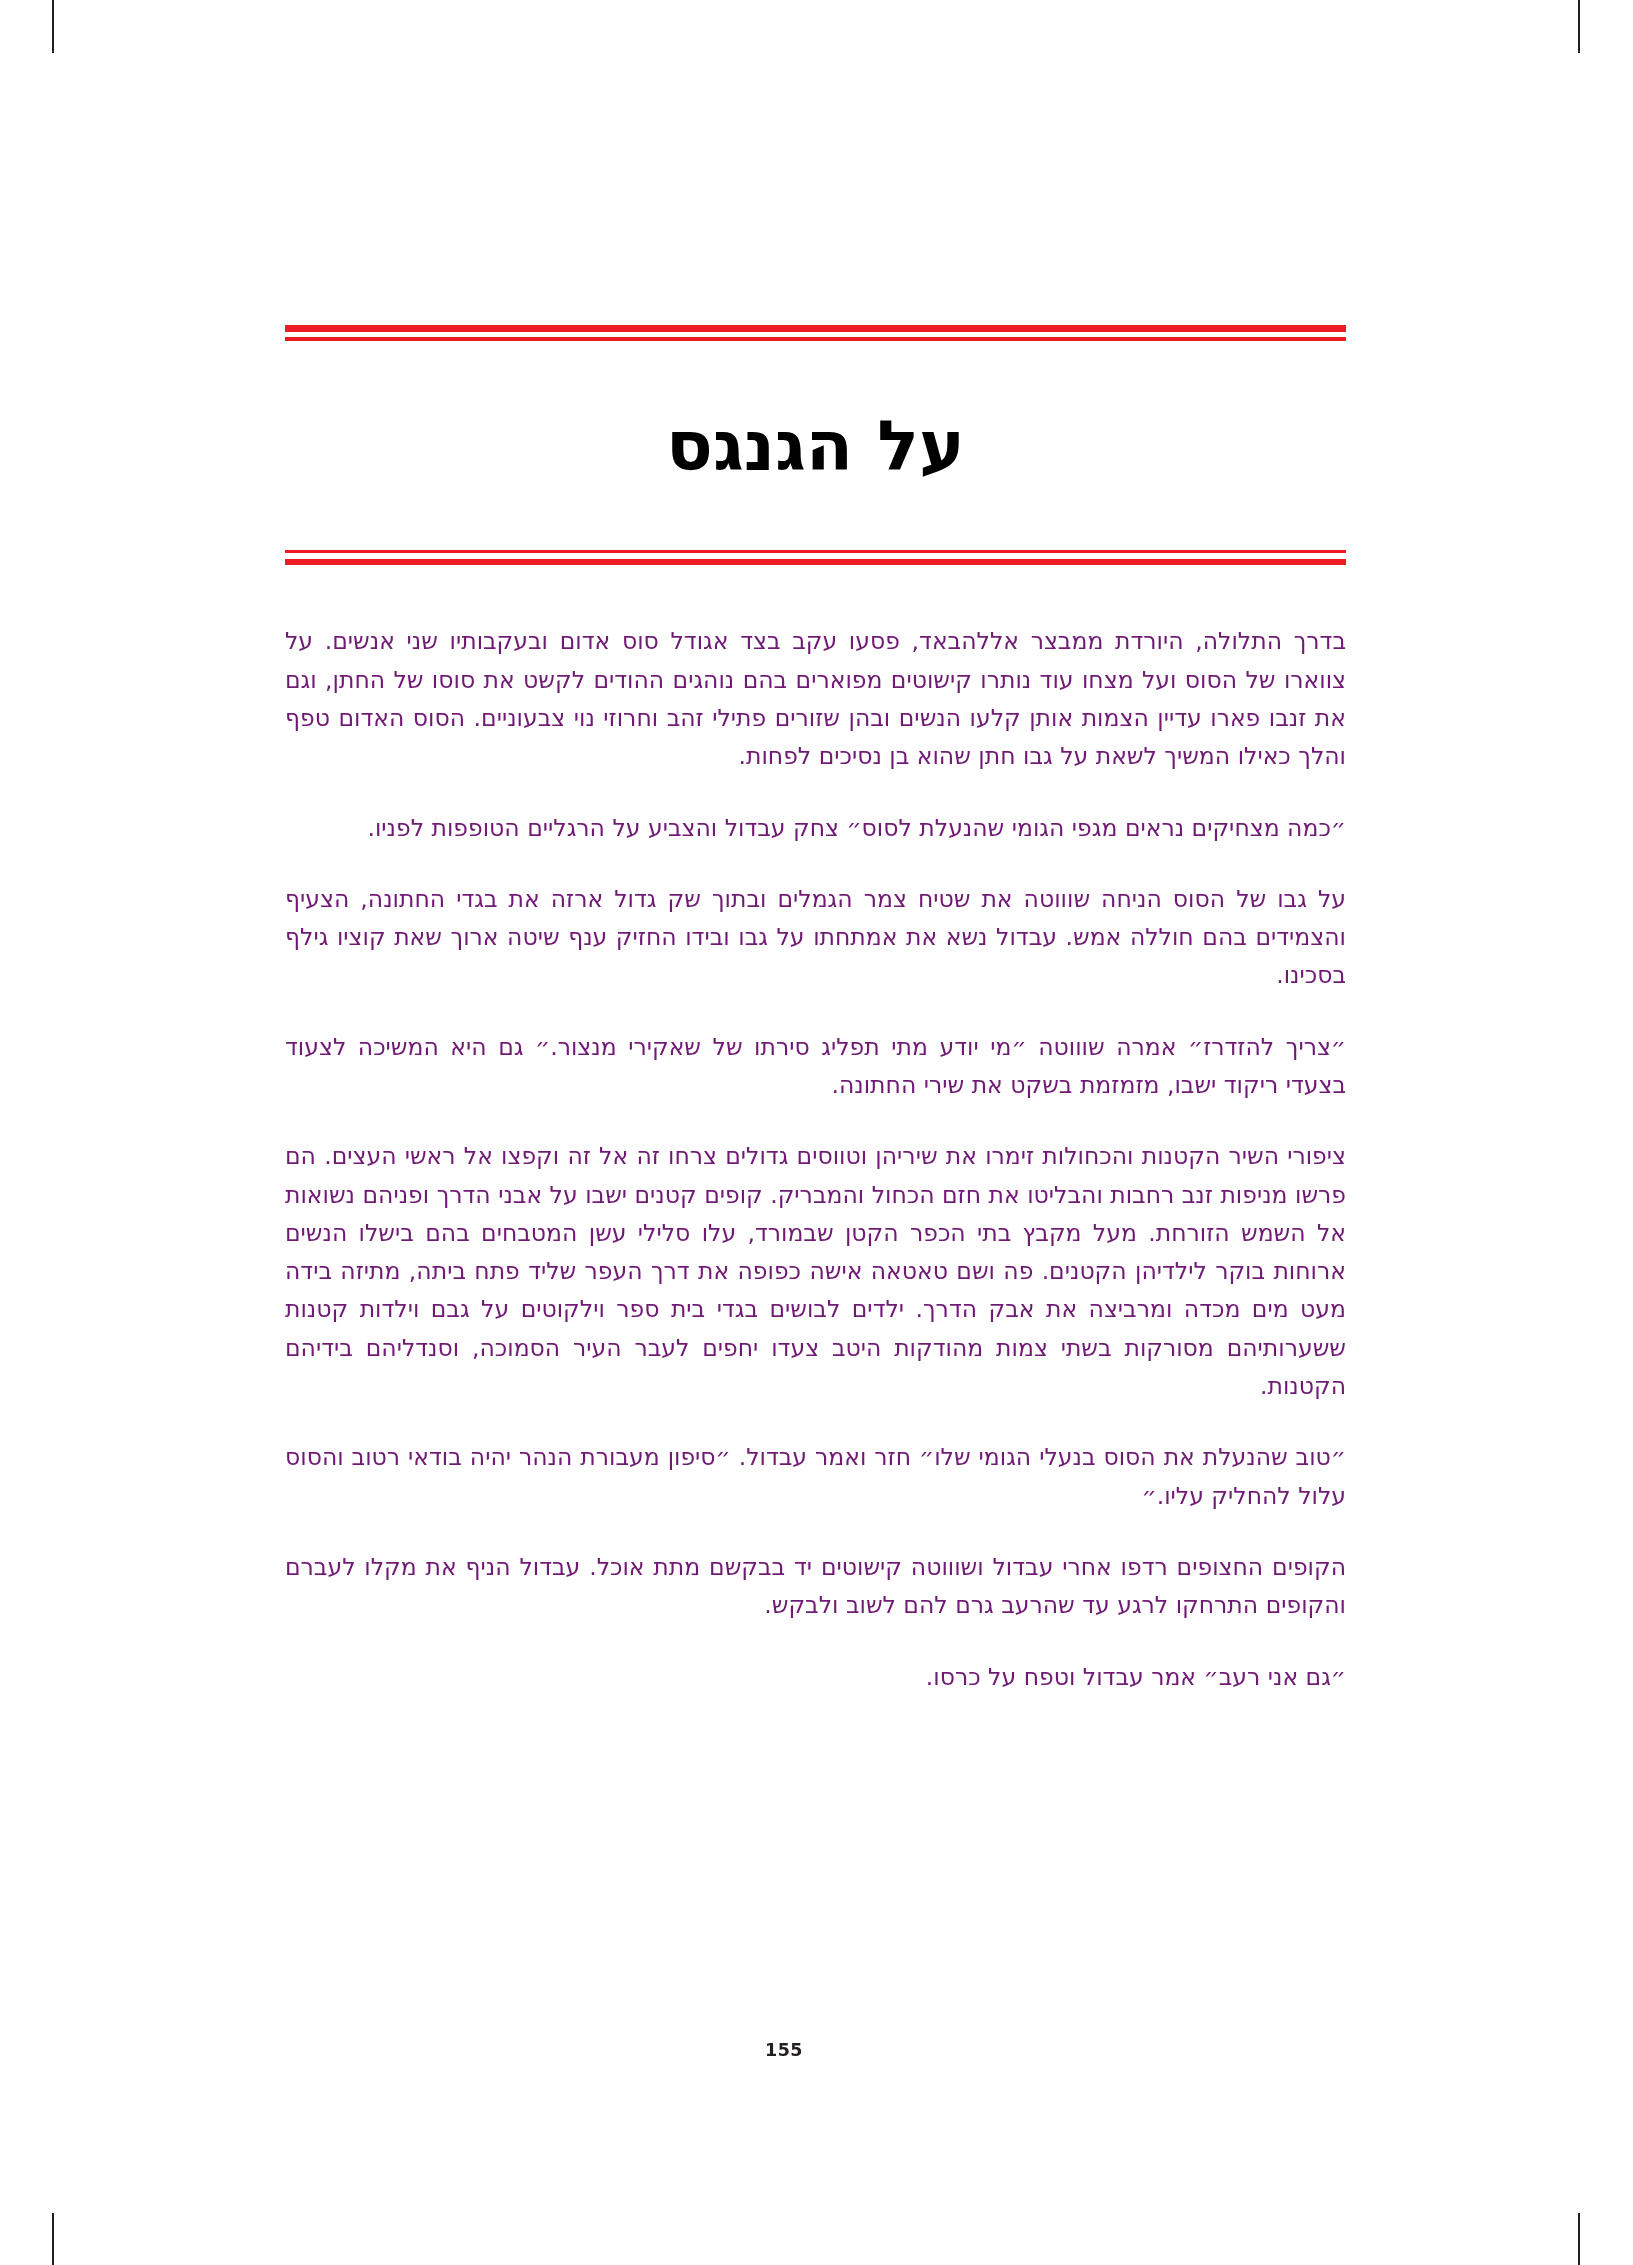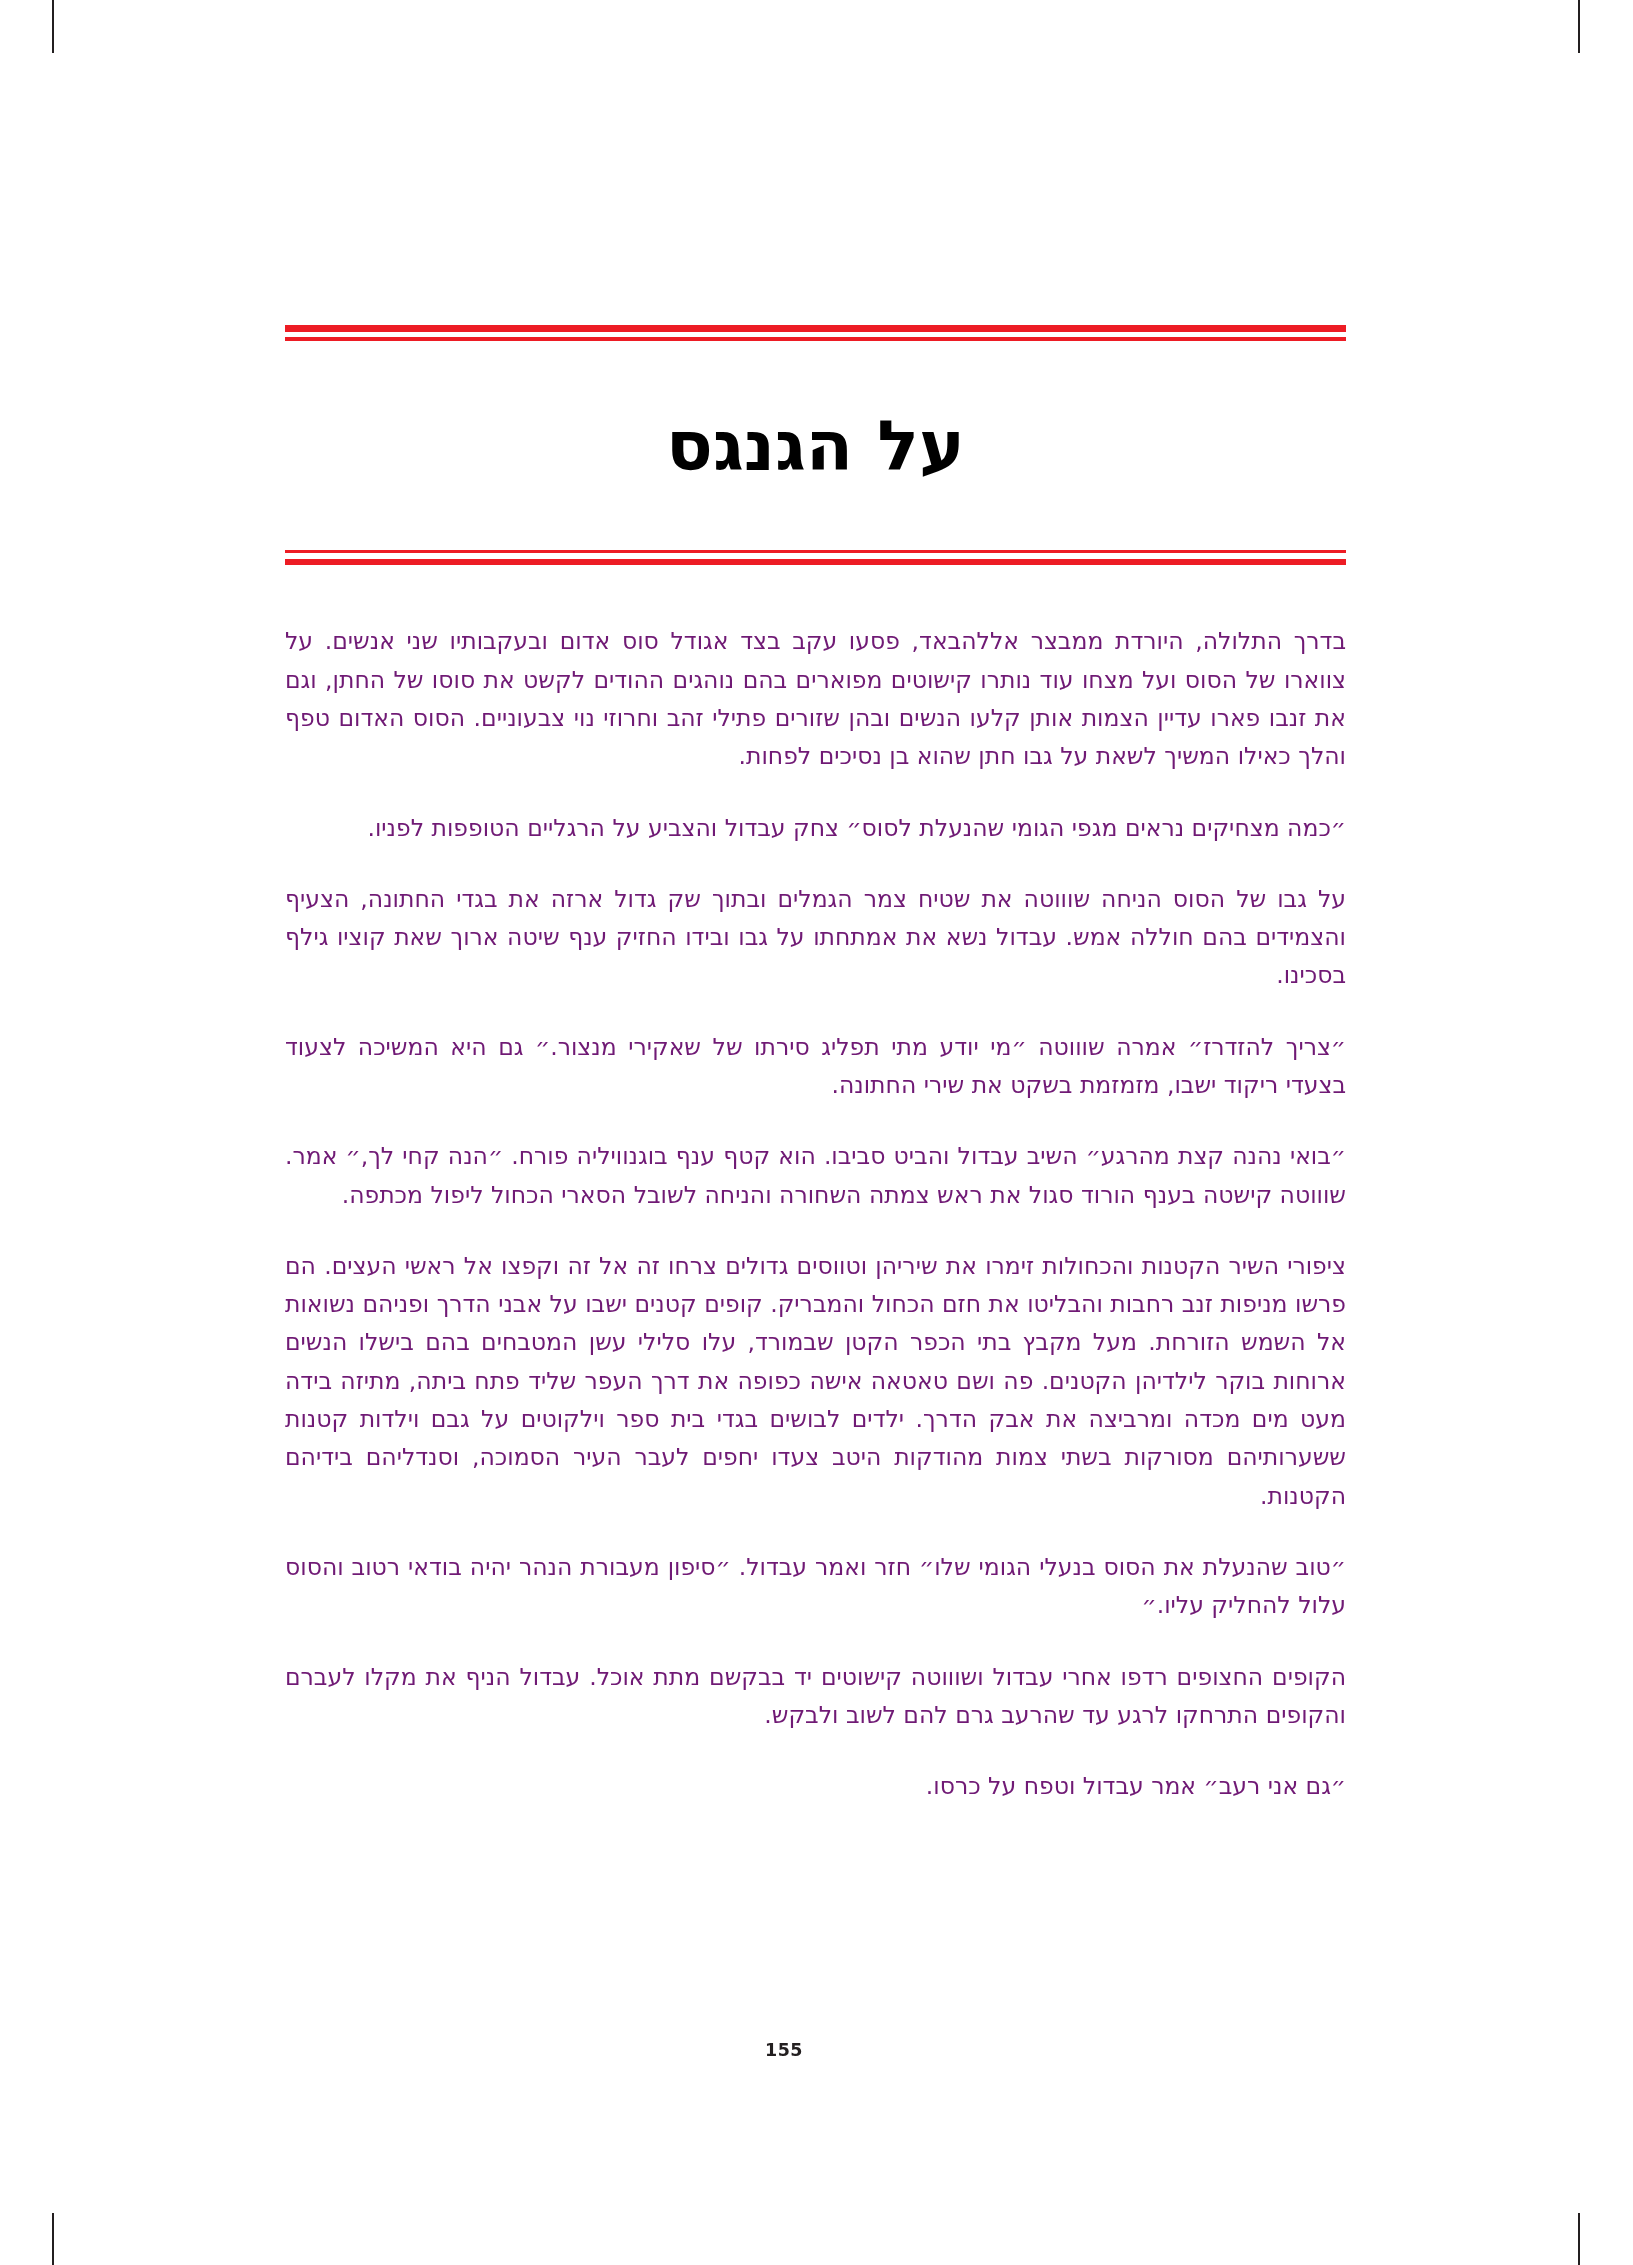--- a/index.html
+++ b/index.html
@@ -110,21 +110,20 @@
       <div class="rule-bottom-outer"></div>
       <div class="rule-gap-bottom"></div>
       <div class="rule-bottom-inner"></div>
     </div>
 
     <div class="body-text">
       <p>בדרך התלולה, היורדת ממבצר אללהבאד, פסעו עקב בצד אגודל סוס אדום ובעקבותיו שני אנשים. על צווארו של הסוס ועל מצחו עוד נותרו קישוטים מפוארים בהם נוהגים ההודים לקשט את סוסו של החתן, וגם את זנבו פארו עדיין הצמות אותן קלעו הנשים ובהן שזורים פתילי זהב וחרוזי נוי צבעוניים. הסוס האדום טפף והלך כאילו המשיך לשאת על גבו חתן שהוא בן נסיכים לפחות.</p>
       <p>״כמה מצחיקים נראים מגפי הגומי שהנעלת לסוס״ צחק עבדול והצביע על הרגליים הטופפות לפניו.</p>
       <p>על גבו של הסוס הניחה שוווטה את שטיח צמר הגמלים ובתוך שק גדול ארזה את בגדי החתונה, הצעיף והצמידים בהם חוללה אמש. עבדול נשא את אמתחתו על גבו ובידו החזיק ענף שיטה ארוך שאת קוציו גילף בסכינו.</p>
       <p>״צריך להזדרז״ אמרה שוווטה ״מי יודע מתי תפליג סירתו של שאקירי מנצור.״ גם היא המשיכה לצעוד בצעדי ריקוד ישבו, מזמזמת בשקט את שירי החתונה.</p>
-      <p>״בואי נהנה קצת מהרגע״ השיב עבדול והביט סביבו. הוא קטף ענף בוגנוויליה פורח. ״הנה קחי לך,״ אמר. שוווטה קישטה בענף הורוד סגול את ראש צמתה השחורה והניחה לשובל הסארי הכחול ליפול מכתפה.</p>
       <p>ציפורי השיר הקטנות והכחולות זימרו את שיריהן וטווסים גדולים צרחו זה אל זה וקפצו אל ראשי העצים. הם פרשו מניפות זנב רחבות והבליטו את חזם הכחול והמבריק. קופים קטנים ישבו על אבני הדרך ופניהם נשואות אל השמש הזורחת. מעל מקבץ בתי הכפר הקטן שבמורד, עלו סלילי עשן המטבחים בהם בישלו הנשים ארוחות בוקר לילדיהן הקטנים. פה ושם טאטאה אישה כפופה את דרך העפר שליד פתח ביתה, מתיזה בידה מעט מים מכדה ומרביצה את אבק הדרך. ילדים לבושים בגדי בית ספר וילקוטים על גבם וילדות קטנות ששערותיהם מסורקות בשתי צמות מהודקות היטב צעדו יחפים לעבר העיר הסמוכה, וסנדליהם בידיהם הקטנות.</p>
       <p>״טוב שהנעלת את הסוס בנעלי הגומי שלו״ חזר ואמר עבדול. ״סיפון מעבורת הנהר יהיה בודאי רטוב והסוס עלול להחליק עליו.״</p>
       <p>הקופים החצופים רדפו אחרי עבדול ושוווטה קישוטים יד בבקשם מתת אוכל. עבדול הניף את מקלו לעברם והקופים התרחקו לרגע עד שהרעב גרם להם לשוב ולבקש.</p>
       <p class="short">״גם אני רעב״ אמר עבדול וטפח על כרסו.</p>
     </div>
 
   </div>
 
   <div class="folio">155</div>
 

